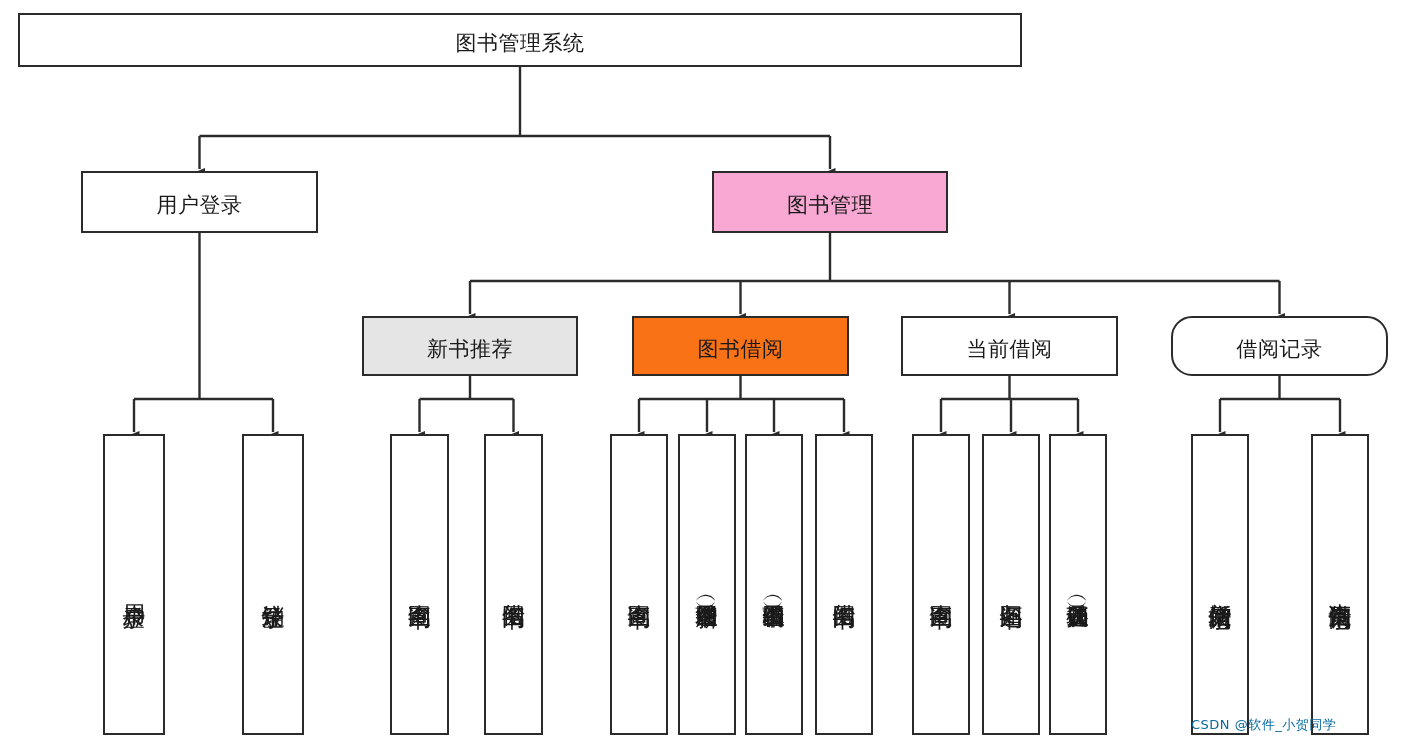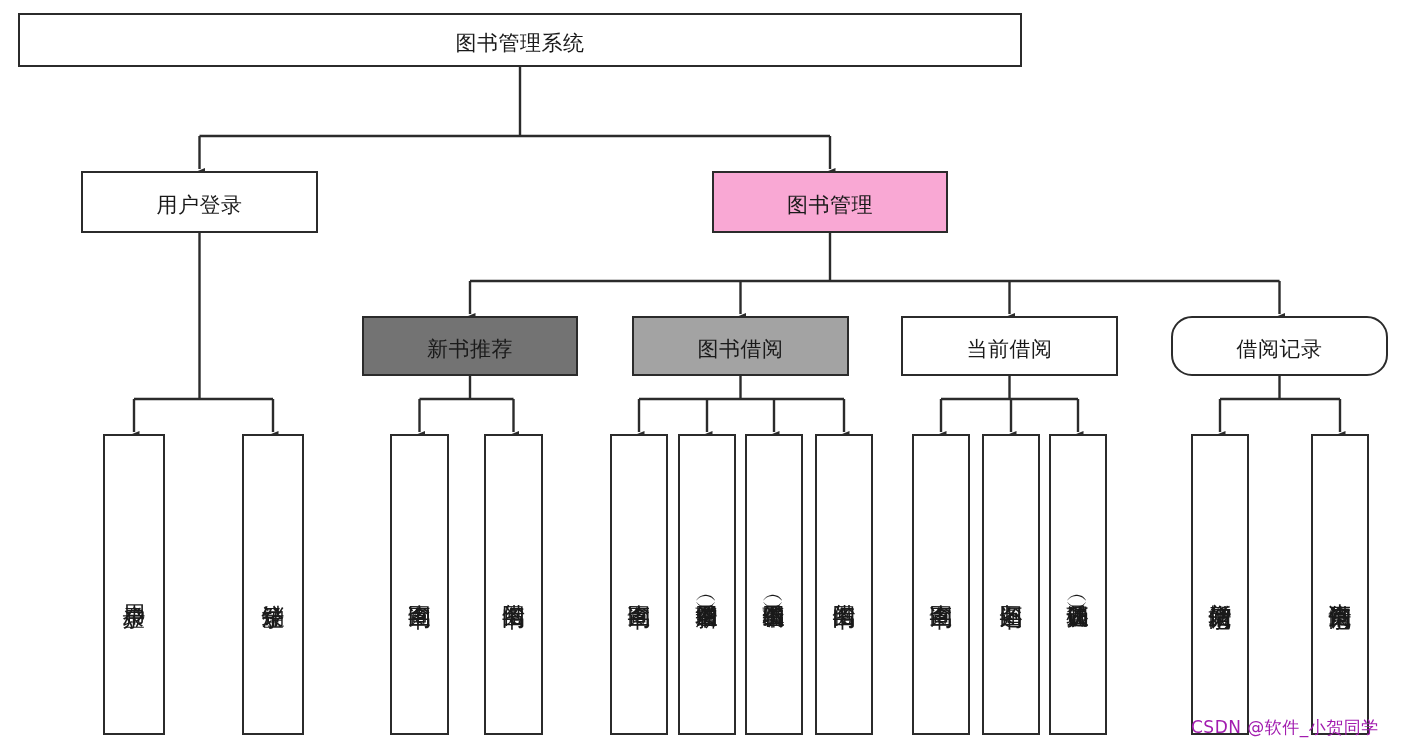--- a/index.html
+++ b/index.html
@@ -57,22 +57,22 @@
     line-height: 1.18;
     letter-spacing: 1px;
   }
   .node.vertical.tight .node-label {
     font-size: 22px;
     line-height: 1.05;
     letter-spacing: 0px;
   }
   .watermark {
     position: absolute;
-    color: #a21caf;
-    font-size: 17px;
+    color: #0369a1;
+    font-size: 13px;
     white-space: nowrap;
     letter-spacing: 0.5px;
   }
 </style>
 </head>
 <body>
 
 <div id="canvas">
 
   <svg class="edges" viewBox="0 0 1405 747" xmlns="http://www.w3.org/2000/svg">
@@ -121,24 +121,24 @@
   <div id="node-layer">
       <div class="node horizontal" style="left: 18px; top: 13px; width: 1004px; height: 54px; border-color: rgb(43, 43, 43); background: rgb(255, 255, 255);">
         <span class="node-label" style="color: rgb(26, 26, 26);">图书管理系统</span>
       </div>
       <div class="node horizontal" style="left: 81px; top: 171px; width: 237px; height: 62px; border-color: rgb(43, 43, 43); background: rgb(255, 255, 255);">
         <span class="node-label" style="color: rgb(26, 26, 26);">用户登录</span>
       </div>
       <div class="node horizontal" style="left: 712px; top: 171px; width: 236px; height: 62px; border-color: rgb(43, 43, 43); background: #f9a8d4;">
         <span class="node-label" style="color: rgb(26, 26, 26);">图书管理</span>
       </div>
-      <div class="node horizontal" style="left: 362px; top: 316px; width: 216px; height: 60px; border-color: rgb(43, 43, 43); background: #737373;">
+      <div class="node horizontal" style="left: 362px; top: 316px; width: 216px; height: 60px; border-color: rgb(43, 43, 43); background: #e5e5e5;">
         <span class="node-label" style="color: rgb(26, 26, 26);">新书推荐</span>
       </div>
-      <div class="node horizontal" style="left: 632px; top: 316px; width: 217px; height: 60px; border-color: rgb(43, 43, 43); background: #a3a3a3;">
+      <div class="node horizontal" style="left: 632px; top: 316px; width: 217px; height: 60px; border-color: rgb(43, 43, 43); background: #f97316;">
         <span class="node-label" style="color: rgb(26, 26, 26);">图书借阅</span>
       </div>
       <div class="node horizontal" style="left: 901px; top: 316px; width: 217px; height: 60px; border-color: rgb(43, 43, 43); background: rgb(255, 255, 255);">
         <span class="node-label" style="color: rgb(26, 26, 26);">当前借阅</span>
       </div>
       <div class="node horizontal" style="left: 1171px; top: 316px; width: 217px; height: 60px; border-color: rgb(43, 43, 43); background: rgb(255, 255, 255); border-radius: 21px;">
         <span class="node-label" style="color: rgb(26, 26, 26);">借阅记录</span>
       </div>
       <div class="node vertical" style="left: 103px; top: 434px; width: 62px; height: 301px; border-color: rgb(43, 43, 43); background: rgb(255, 255, 255);">
         <span class="node-label" style="color: rgb(26, 26, 26);">用户登录</span>

